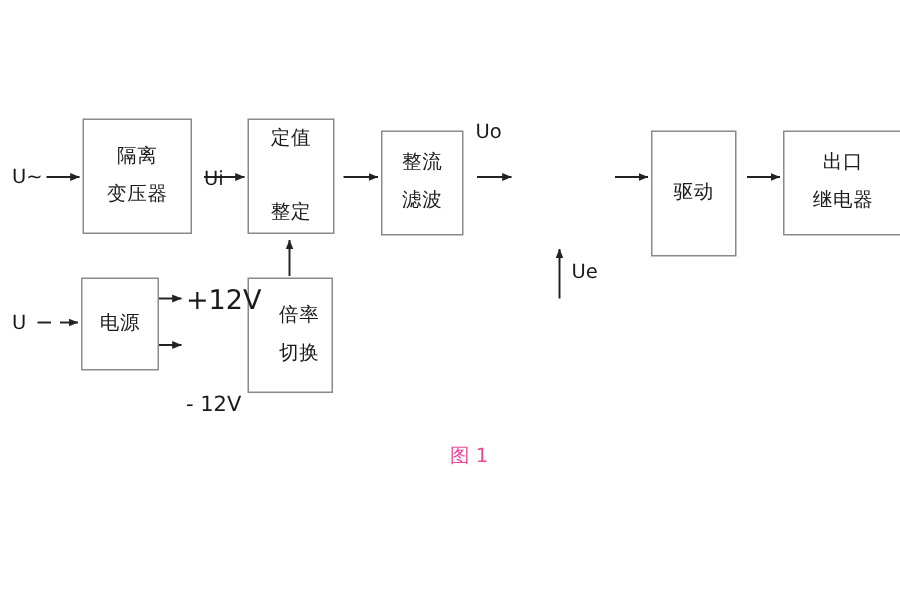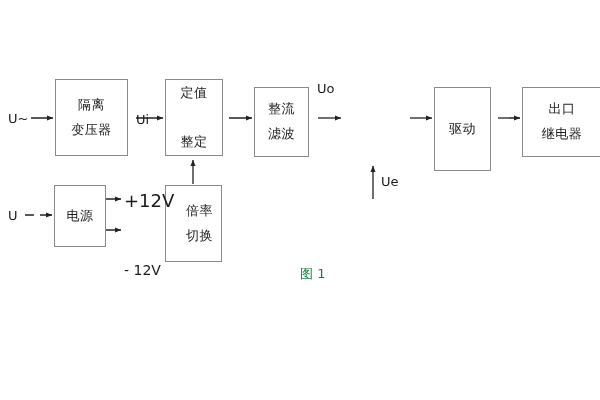--- a/index.html
+++ b/index.html
@@ -39,23 +39,24 @@
     color: #1a1a1a;
     font-size: 13px;
     white-space: nowrap;
     line-height: 1;
   }
   .lbl-lat {
     font-family: "DejaVu Sans", "Liberation Sans", sans-serif;
   }
   .caption {
     position: absolute;
-    color: #15803d;
+    color: #ec4899;
     font-size: 13px;
     white-space: nowrap;
+    margin-top: 30px;
   }
   svg.wires {
     position: absolute;
     left: 0;
     top: 0;
     width: 600px;
     height: 400px;
     overflow: visible;
     pointer-events: none;
   }

